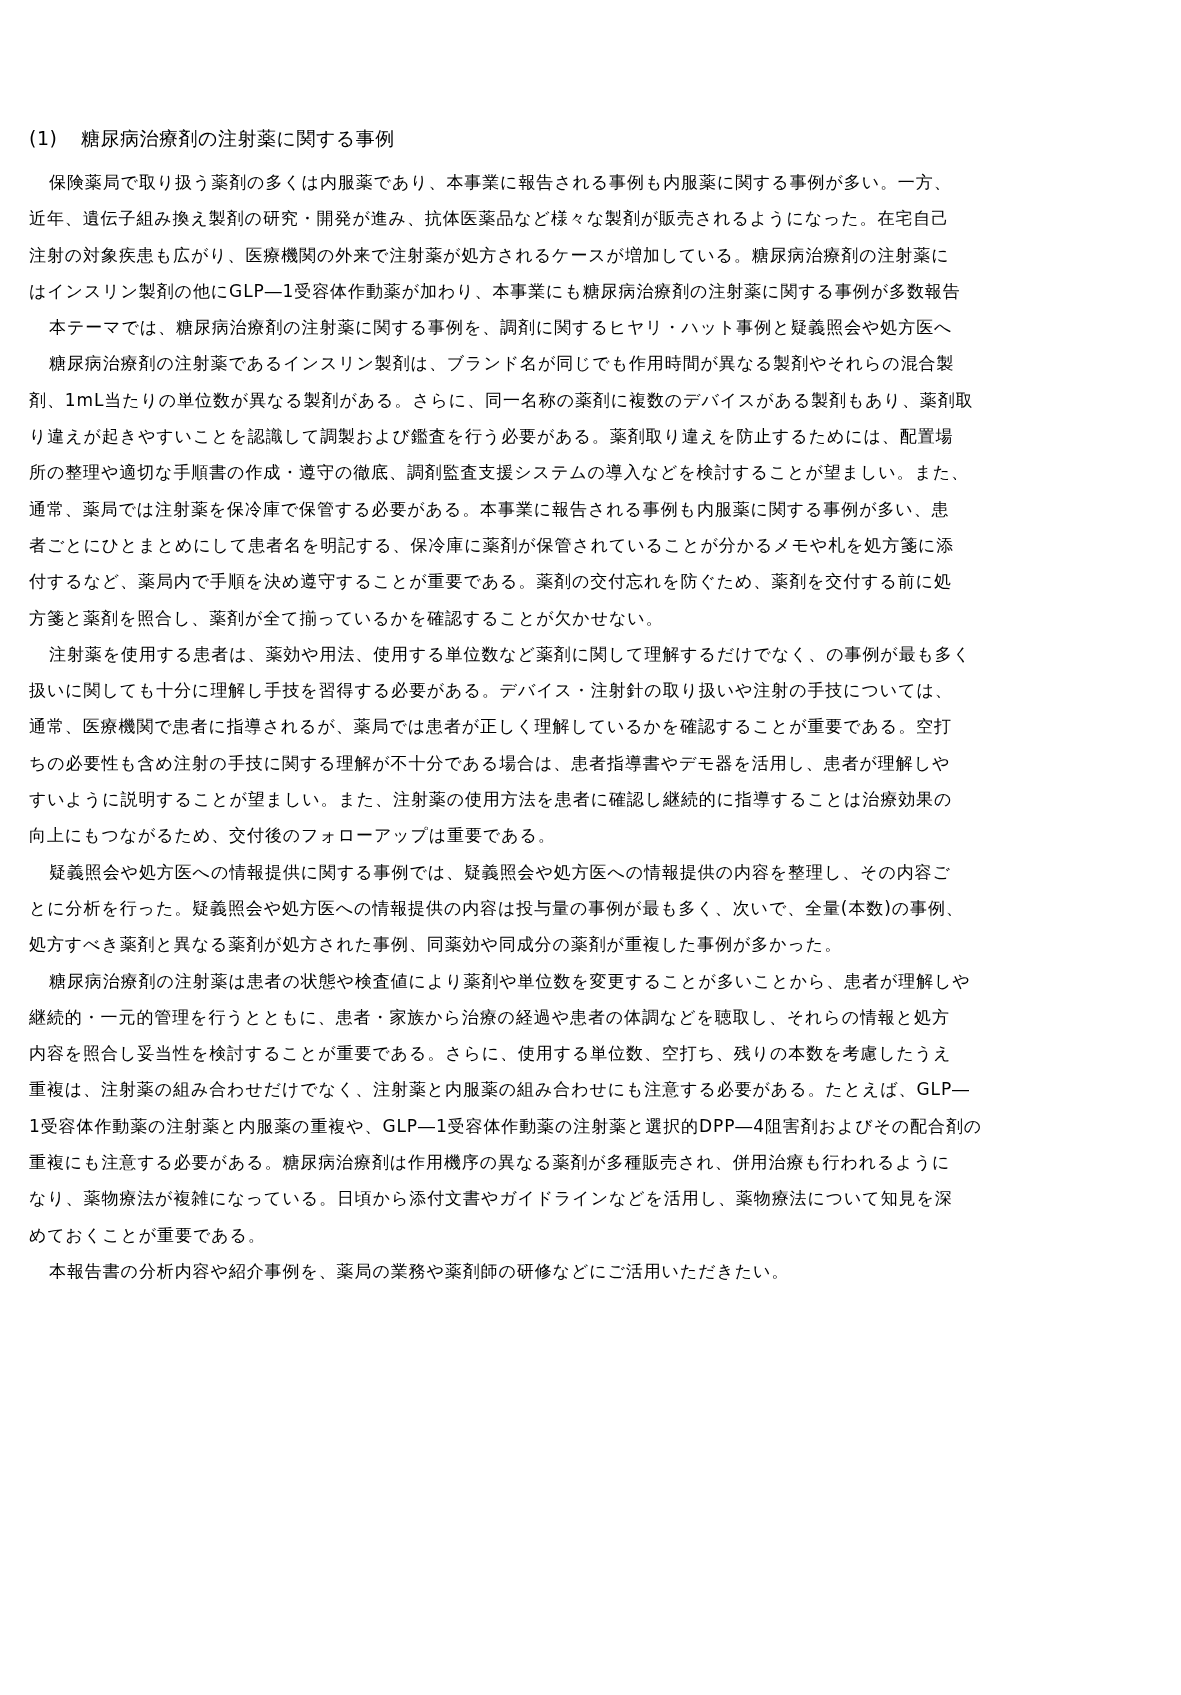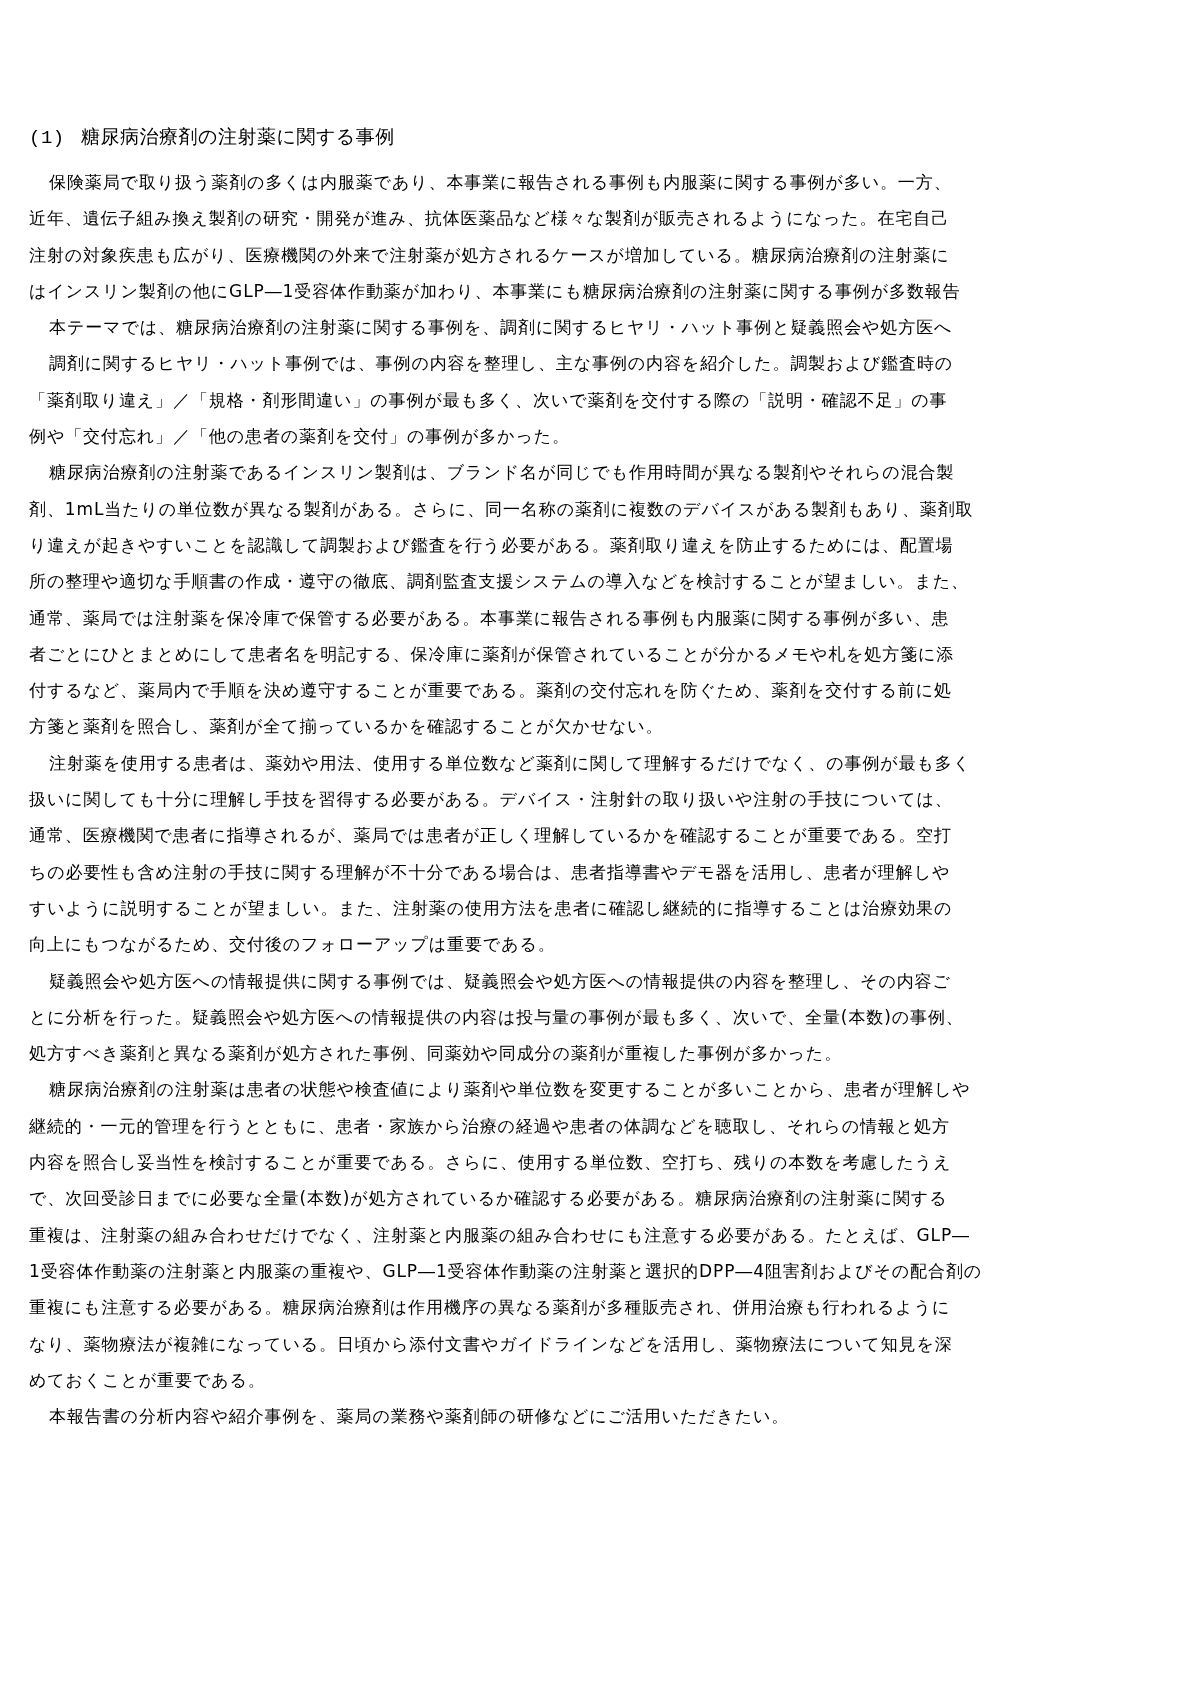--- a/index.html
+++ b/index.html
@@ -21,21 +21,20 @@
       top: 125px;
       width: 1125px;
     }
     .heading {
       font-size: 19px;
       line-height: 26px;
       height: 26px;
       white-space: nowrap;
       letter-spacing: 0.5px;
       margin-bottom: 13px;
-      font-family: Liberation Mono, monospace;
     }
     .heading .num {
       display: inline-block;
       width: 52px;
     }
     .line {
       font-size: 17px;
       height: 36.3px;
       line-height: 36.3px;
       white-space: nowrap;
@@ -59,25 +58,20 @@
     <div class="line indent">保険薬局で取り扱う薬剤の多くは内服薬であり、本事業に報告される事例も内服薬に関する事例が多い。一方、</div>
     <div class="line">近年、遺伝子組み換え製剤の研究・開発が進み、抗体医薬品など様々な製剤が販売されるようになった。在宅自己</div>
     <div class="line">注射の対象疾患も広がり、医療機関の外来で注射薬が処方されるケースが増加している。糖尿病治療剤の注射薬に</div>
     <div class="line">はインスリン製剤の他にGLP―1受容体作動薬が加わり、本事業にも糖尿病治療剤の注射薬に関する事例が多数報告</div>
   </div>
 
   <div>
     <div class="line indent">本テーマでは、糖尿病治療剤の注射薬に関する事例を、調剤に関するヒヤリ・ハット事例と疑義照会や処方医へ</div>
   </div>
 
-  <div>
-    <div class="line indent">調剤に関するヒヤリ・ハット事例では、事例の内容を整理し、主な事例の内容を紹介した。調製および鑑査時の</div>
-    <div class="line">「薬剤取り違え」／「規格・剤形間違い」の事例が最も多く、次いで薬剤を交付する際の「説明・確認不足」の事</div>
-    <div class="line">例や「交付忘れ」／「他の患者の薬剤を交付」の事例が多かった。</div>
-  </div>
 
   <div>
     <div class="line indent">糖尿病治療剤の注射薬であるインスリン製剤は、ブランド名が同じでも作用時間が異なる製剤やそれらの混合製</div>
     <div class="line">剤、1mL当たりの単位数が異なる製剤がある。さらに、同一名称の薬剤に複数のデバイスがある製剤もあり、薬剤取</div>
     <div class="line">り違えが起きやすいことを認識して調製および鑑査を行う必要がある。薬剤取り違えを防止するためには、配置場</div>
     <div class="line">所の整理や適切な手順書の作成・遵守の徹底、調剤監査支援システムの導入などを検討することが望ましい。また、</div>
     <div class="line">通常、薬局では注射薬を保冷庫で保管する必要がある。本事業に報告される事例も内服薬に関する事例が多い、患</div>
     <div class="line">者ごとにひとまとめにして患者名を明記する、保冷庫に薬剤が保管されていることが分かるメモや札を処方箋に添</div>
     <div class="line">付するなど、薬局内で手順を決め遵守することが重要である。薬剤の交付忘れを防ぐため、薬剤を交付する前に処</div>
     <div class="line">方箋と薬剤を照合し、薬剤が全て揃っているかを確認することが欠かせない。</div>
@@ -95,21 +89,20 @@
   <div>
     <div class="line indent">疑義照会や処方医への情報提供に関する事例では、疑義照会や処方医への情報提供の内容を整理し、その内容ご</div>
     <div class="line">とに分析を行った。疑義照会や処方医への情報提供の内容は投与量の事例が最も多く、次いで、全量(本数)の事例、</div>
     <div class="line">処方すべき薬剤と異なる薬剤が処方された事例、同薬効や同成分の薬剤が重複した事例が多かった。</div>
   </div>
 
   <div>
     <div class="line indent">糖尿病治療剤の注射薬は患者の状態や検査値により薬剤や単位数を変更することが多いことから、患者が理解しや</div>
     <div class="line">継続的・一元的管理を行うとともに、患者・家族から治療の経過や患者の体調などを聴取し、それらの情報と処方</div>
     <div class="line">内容を照合し妥当性を検討することが重要である。さらに、使用する単位数、空打ち、残りの本数を考慮したうえ</div>
-    <div class="line">で、次回受診日までに必要な全量(本数)が処方されているか確認する必要がある。糖尿病治療剤の注射薬に関する</div>
     <div class="line">重複は、注射薬の組み合わせだけでなく、注射薬と内服薬の組み合わせにも注意する必要がある。たとえば、GLP―</div>
     <div class="line">1受容体作動薬の注射薬と内服薬の重複や、GLP―1受容体作動薬の注射薬と選択的DPP―4阻害剤およびその配合剤の</div>
     <div class="line">重複にも注意する必要がある。糖尿病治療剤は作用機序の異なる薬剤が多種販売され、併用治療も行われるように</div>
     <div class="line">なり、薬物療法が複雑になっている。日頃から添付文書やガイドラインなどを活用し、薬物療法について知見を深</div>
     <div class="line">めておくことが重要である。</div>
   </div>
 
   <div>
     <div class="line indent">本報告書の分析内容や紹介事例を、薬局の業務や薬剤師の研修などにご活用いただきたい。</div>
   </div>

